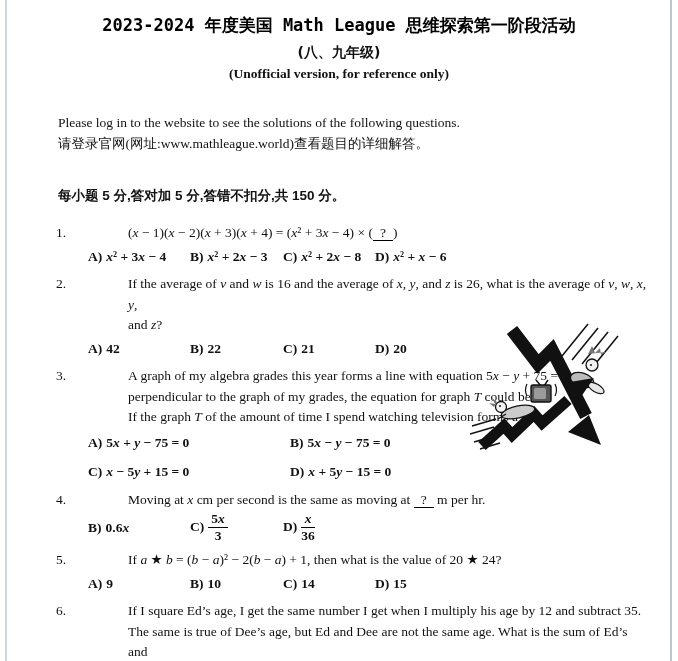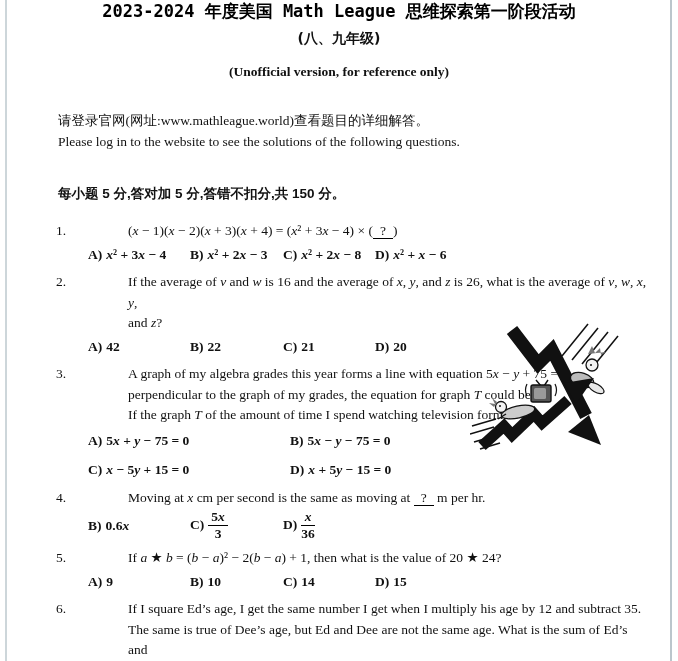--- a/index.html
+++ b/index.html
@@ -6,31 +6,31 @@
   body{
     width:678px;height:661px;position:relative;overflow:hidden;
     font-family:"Liberation Serif","DejaVu Serif",serif;
     color:#111;font-size:13.5px;
   }
   .page-edge{position:absolute;top:0;height:100%;width:2px;}
   .edge-left{left:5px;background:#cdd6da;}
   .edge-right{left:670px;background:#bcc6cc;}
   .page{position:relative;width:100%;height:100%;}
 
-  header{ text-align:center; }
+  header{ text-align:center; padding-top:14px; }
   .doc-title{
     font-family:"DejaVu Sans Mono","Liberation Sans",sans-serif;
     font-weight:bold;font-size:17px;line-height:22px;color:#000;
   }
   .doc-grade{
     font-family:"DejaVu Sans","Liberation Sans",sans-serif;
     font-weight:bold;font-size:14px;line-height:18px;margin-top:7px;
   }
   .doc-note{
-    font-weight:bold;font-size:13.5px;line-height:17px;margin-top:16px;
+    font-weight:bold;font-size:13.5px;line-height:17px;margin-top:4px;
   }
 
   .intro{ margin:30px 36px 0 58px; line-height:21px; }
   .scoring{
     margin:31px 36px 0 58px; font-weight:bold; line-height:21px;
     font-family:Liberation Sans, sans-serif;
   }
 
   .questions{ margin:17px 30px 0 56px; }
   .question{ display:flex; margin-bottom:7px; }
@@ -58,22 +58,22 @@
   <div class="page-edge edge-left"></div>
   <div class="page-edge edge-right"></div>
 
   <header>
     <div class="doc-title">2023-2024 年度美国 Math League 思维探索第一阶段活动</div>
     <div class="doc-grade">(八、九年级)</div>
     <div class="doc-note">(Unofficial version, for reference only)</div>
   </header>
 
   <div class="intro">
+    <div>Please log in to the website to see the solutions of the following questions.</div>
     <div>请登录官网(网址:www.mathleague.world)查看题目的详细解答。</div>
-    <div>Please log in to the website to see the solutions of the following questions.</div>
   </div>
 
   <div class="scoring">每小题 5 分,答对加 5 分,答错不扣分,共 150 分。</div>
 
   <div class="questions">
       <div class="question">
         <span class="qnum">1.</span>
         <div class="qbody">
           <div class="stem">
             <div class="stem-line">(<i>x</i> − 1)(<i>x</i> − 2)(<i>x</i> + 3)(<i>x</i> + 4) = (<i>x</i>² + 3<i>x</i> − 4) × (<span class="blank">?</span>)</div>

